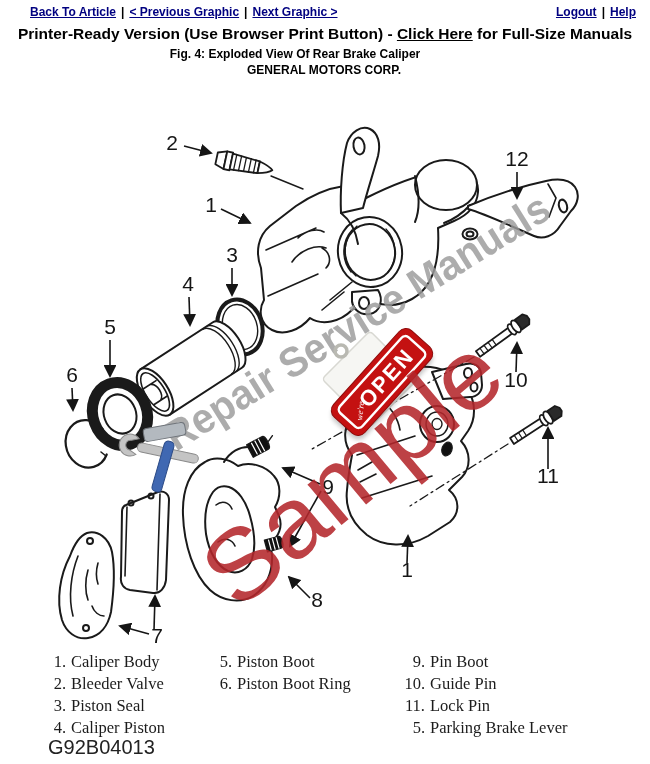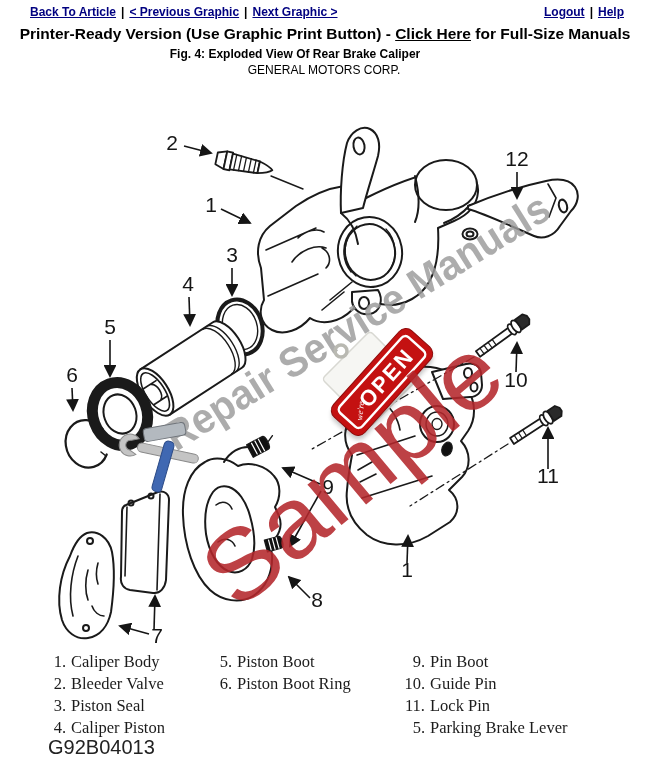--- a/index.html
+++ b/index.html
@@ -1,51 +1,51 @@
 <!DOCTYPE html>
 <html><head>
 <meta charset="utf-8">
 <style>
   html,body{margin:0;padding:0;background:#fff;}
   body{width:650px;height:764px;position:relative;overflow:hidden;
        font-family:"Liberation Sans",sans-serif;color:#000;}
-  .navbar{position:absolute;top:5px;left:0;right:12px;height:18px;
+  .navbar{position:absolute;top:5px;left:0;right:0;height:18px;
           font-size:12px;font-weight:bold;z-index:3;}
   .nav-left{position:absolute;left:30px;top:0;white-space:nowrap;}
   .nav-right{position:absolute;right:14px;top:0;white-space:nowrap;}
   .lnk{color:#000080;text-decoration:underline;cursor:pointer;}
   .sep{color:#000;padding:0 5px;font-weight:bold;}
   .printer-line{position:absolute;top:25px;left:0;width:650px;text-align:center;
           font-size:15.5px;font-weight:bold;z-index:3;white-space:nowrap;}
   .printer-line .lnk2{color:#000;text-decoration:underline;cursor:pointer;}
   .figcap{position:absolute;top:47px;left:0;width:590px;text-align:center;
           font-size:12px;font-weight:bold;z-index:3;}
   .company{position:absolute;top:63px;left:0;width:648px;text-align:center;
-          font-size:12px;font-weight:normal;z-index:3;}
+          font-size:12px;font-weight:bold;z-index:3;}
   svg.diagram{position:absolute;left:0;top:0;z-index:1;pointer-events:none;}
   ul.plist{list-style:none;margin:0;padding:0;position:absolute;top:651px;z-index:3;}
   ul.plist li{height:22px;line-height:22px;font-size:16.5px;color:#1c1c1c;white-space:nowrap;font-family:Liberation Serif, serif;}
   ul.c1{left:46px;} ul.c2{left:212px;} ul.c3{left:396px;}
   .num{display:inline-block;text-align:right;margin-right:5px;}
   .c1 .num,.c2 .num{width:20px;} .c3 .num{width:29px;}
   .figcode{position:absolute;left:48px;top:736px;font-size:20px;color:#222;z-index:3;}
 </style>
 </head>
 <body>
 
 <div class="navbar">
   <span class="nav-left">
     <a class="lnk">Back To Article</a><span class="sep">|</span><a class="lnk">&lt; Previous Graphic</a><span class="sep">|</span><a class="lnk">Next Graphic &gt;</a>
   </span>
   <span class="nav-right">
     <a class="lnk">Logout</a><span class="sep">|</span><a class="lnk">Help</a>
   </span>
 </div>
 
-<div class="printer-line"><span>Printer-Ready Version (Use Graphic Print Button) - </span><a class="lnk2">Click Here</a><span> for Full-Size Manuals</span></div>
+<div class="printer-line"><span>Printer-Ready Version (Use Browser Print Button) - </span><a class="lnk2">Click Here</a><span> for Full-Size Manuals</span></div>
 
 <div class="figcap">Fig. 4: Exploded View Of Rear Brake Caliper</div>
 <div class="company">GENERAL MOTORS CORP.</div>
 
 <svg class="diagram" width="650" height="764" viewBox="0 0 650 764">
   <defs>
     <marker id="arr" viewBox="0 0 10 10" refX="8.5" refY="5" markerWidth="8" markerHeight="8" orient="auto">
       <path d="M0,0 L10,5 L0,10 Z" fill="#151515"></path>
     </marker>
     <filter id="soft" x="-40%" y="-40%" width="180%" height="180%">

